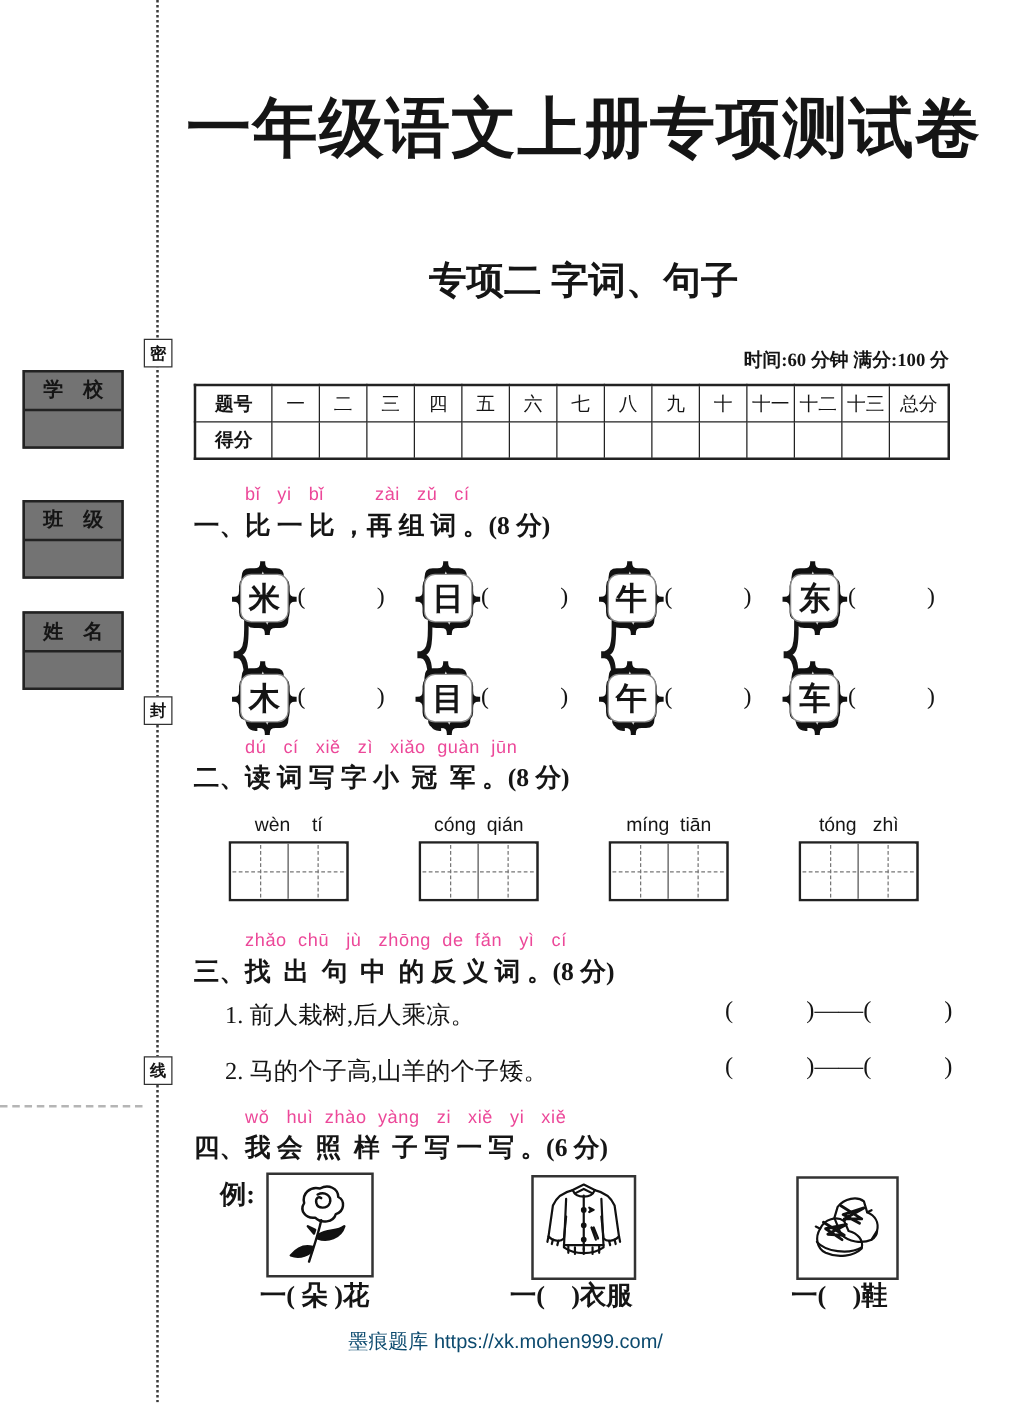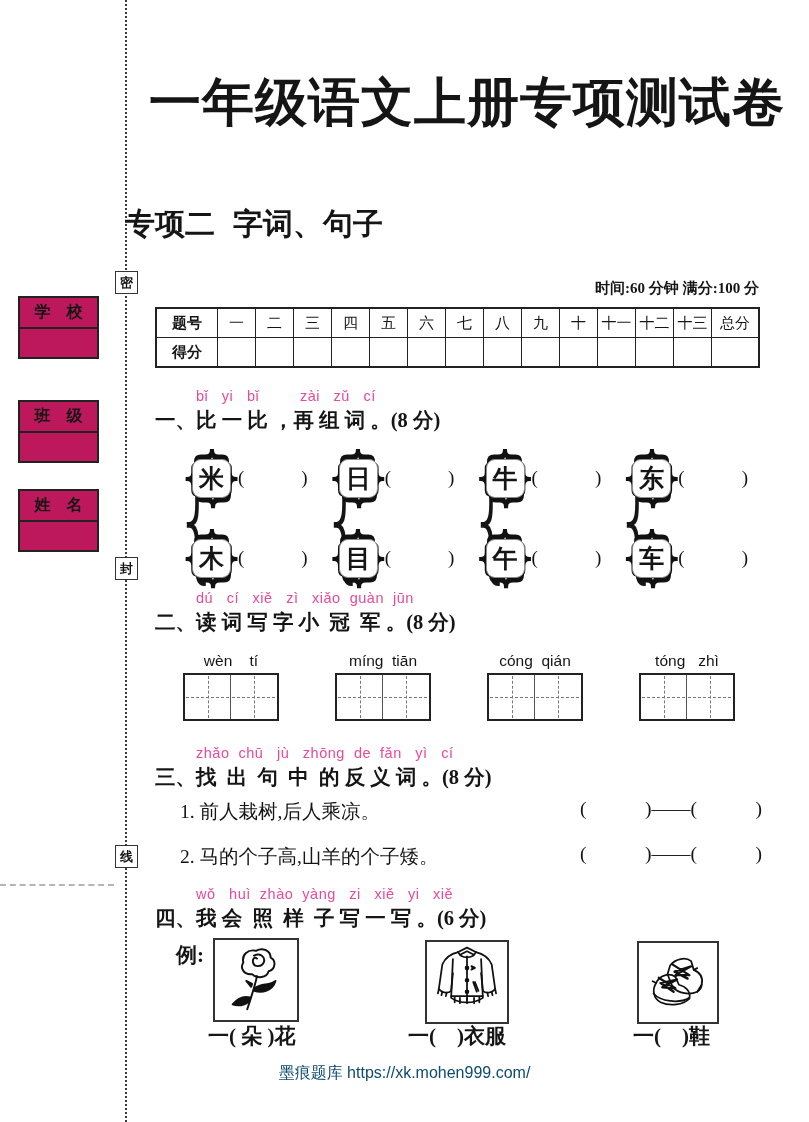--- a/index.html
+++ b/index.html
@@ -10,37 +10,37 @@
   }
   
   .seal-line { position:absolute; left:125px; top:0; height:1122px; width:0; border-left:2px dotted #3a3a3a; }
   .seal-char {
     position:absolute; left:115px; width:21px; height:21px; background:#fff;
     border:1px solid #333; display:flex; align-items:center; justify-content:center;
     font-size:13px; font-weight:bold; z-index:3;
     font-family:"Liberation Serif","DejaVu Serif",serif;
   }
   .cut-line { position:absolute; left:0; top:884px; width:114px; border-top:2px dashed #b5b5b5; }
-  .field-box { position:absolute; left:18px; width:77px; border:2px solid #222; background:#be185d; }
+  .field-box { position:absolute; left:18px; width:77px; border:2px solid #222; background:#737373; }
   .field-label {
     height:29px; display:flex; align-items:center; justify-content:center;
     border-bottom:2px solid #222; font-size:16px; font-weight:bold;
     font-family:"Liberation Serif","DejaVu Serif",serif;
   }
   .field-blank { height:28px; }
   
   .title {
     position:absolute; top:68px; left:125px; right:0; text-align:center;
     font-size:52px; font-weight:900; letter-spacing:1px;
     font-family:"Liberation Serif","DejaVu Serif",serif;
   }
   .subtitle {
-    position:absolute; top:204px; left:125px; right:0; 
+    position:absolute; top:204px; left:125px; right:0; text-align:center;
     font-size:30px; font-weight:bold;
-    font-family:Liberation Mono, monospace;
+    font-family:Liberation Serif, serif;
   }
   .meta { position:absolute; top:279px; right:50px; font-size:15px; font-weight:bold;
     font-family:"Liberation Serif","DejaVu Serif",serif; }
   .meta span { margin-left:4px; }
   
   .score-table { position:absolute; top:307px; left:155px; border-collapse:collapse; background:#fff; }
   .score-table td {
     border:1px solid #222; text-align:center; font-size:15px; padding:0;
     height:28px; font-family:"Liberation Serif","DejaVu Serif",serif;
   }
@@ -271,28 +271,28 @@
   <div class="q-title" style="top:608px;left:155px">二、读 词 写 字 小  冠  军 。(8 分)</div>
   <div class="q2-words">
     <div class="word-block">
       <div class="word-pinyin">wèn    tí</div>
       <div class="tian-grid">
           <div class="tian-cell"></div>
           <div class="tian-cell"></div>
         </div>
     </div>
     <div class="word-block">
+      <div class="word-pinyin">cóng  qián</div>
+      <div class="tian-grid">
+          <div class="tian-cell"></div>
+          <div class="tian-cell"></div>
+        </div>
+    </div>
+    <div class="word-block">
       <div class="word-pinyin">míng  tiān</div>
-      <div class="tian-grid">
-          <div class="tian-cell"></div>
-          <div class="tian-cell"></div>
-        </div>
-    </div>
-    <div class="word-block">
-      <div class="word-pinyin">cóng  qián</div>
       <div class="tian-grid">
           <div class="tian-cell"></div>
           <div class="tian-cell"></div>
         </div>
     </div>
     <div class="word-block">
       <div class="word-pinyin">tóng   zhì</div>
       <div class="tian-grid">
           <div class="tian-cell"></div>
           <div class="tian-cell"></div>

